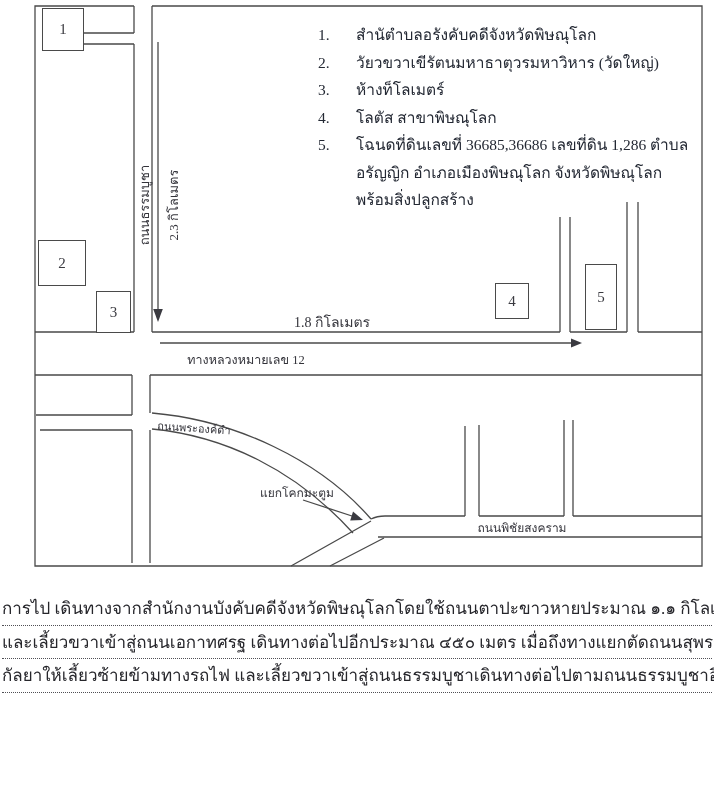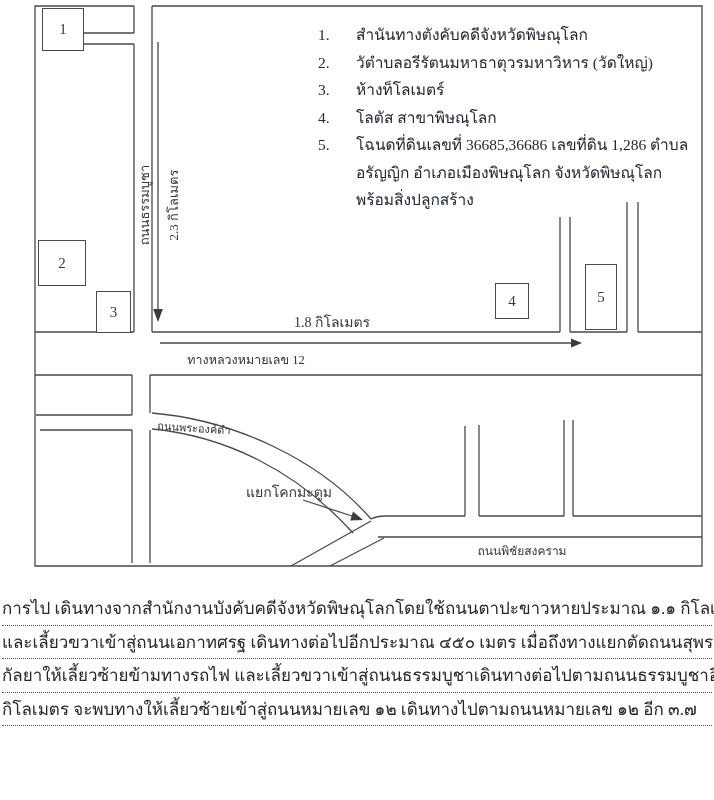--- a/index.html
+++ b/index.html
@@ -75,47 +75,46 @@
     <div class="marker" style="left:38px;top:240px;width:46px;height:44px;">2</div>
     <div class="marker" style="left:96px;top:291px;width:33px;height:40px;">3</div>
     <div class="marker" style="left:495px;top:283px;width:32px;height:34px;">4</div>
     <div class="marker" style="left:585px;top:264px;width:30px;height:64px;">5</div>
 
     <div class="maplabel rot" style="left:144px;top:205px;font-size:13px;">ถนนธรรมบูชา</div>
     <div class="maplabel rot" style="left:173px;top:205px;font-size:13px;">2.3 กิโลเมตร</div>
     <div class="maplabel" style="left:332px;top:322px;font-size:14px;">1.8 กิโลเมตร</div>
     <div class="maplabel" style="left:246px;top:360px;font-size:12.5px;">ทางหลวงหมายเลข 12</div>
     <div class="maplabel" style="left:194px;top:428px;font-size:11px;transform:translate(-50%,-50%) rotate(4deg);">ถนนพระองค์ดำ</div>
-    <div class="maplabel" style="left:289px;top:492px;font-size:14px;">แยกโคกมะตูม</div>
-    <div class="maplabel" style="left:522px;top:550px;font-size:12px;text-align:right;">ถนนพิชัยสงคราม</div>
+    <div class="maplabel" style="left:297px;top:492px;font-size:12px;">แยกโคกมะตูม</div>
+    <div class="maplabel" style="left:522px;top:527px;font-size:12px;text-align:right;">ถนนพิชัยสงคราม</div>
 
     <div class="legend">
       <div class="legend-row">
         <span class="legend-num">1.</span>
-        <span class="legend-text">สำนันทางตังคับคดีจังหวัดพิษณุโลก</span>
+        <span class="legend-text">สำนัตำบลอรังคับคดีจังหวัดพิษณุโลก</span>
       </div>
       <div class="legend-row">
         <span class="legend-num">2.</span>
-        <span class="legend-text">วัตำบลอรีรัตนมหาธาตุวรมหาวิหาร (วัดใหญ่)</span>
+        <span class="legend-text">วัยวขวาเขีรัตนมหาธาตุวรมหาวิหาร (วัดใหญ่)</span>
       </div>
       <div class="legend-row">
         <span class="legend-num">3.</span>
         <span class="legend-text">ห้างท็โลเมตร์</span>
       </div>
       <div class="legend-row">
         <span class="legend-num">4.</span>
         <span class="legend-text">โลตัส สาขาพิษณุโลก</span>
       </div>
       <div class="legend-row">
         <span class="legend-num">5.</span>
         <span class="legend-text">โฉนดที่ดินเลขที่ 36685,36686 เลขที่ดิน 1,286 ตำบลอรัญญิก อำเภอเมืองพิษณุโลก จังหวัดพิษณุโลก พร้อมสิ่งปลูกสร้าง</span>
       </div>
     </div>
   </div>
 
   <div class="directions">
     <div class="dir-line">การไป เดินทางจากสำนักงานบังคับคดีจังหวัดพิษณุโลกโดยใช้ถนนตาปะขาวหายประมาณ ๑.๑ กิโลเมตร</div>
     <div class="dir-line">และเลี้ยวขวาเข้าสู่ถนนเอกาทศรฐ เดินทางต่อไปอีกประมาณ ๔๕๐ เมตร เมื่อถึงทางแยกตัดถนนสุพรรณ</div>
     <div class="dir-line">กัลยาให้เลี้ยวซ้ายข้ามทางรถไฟ และเลี้ยวขวาเข้าสู่ถนนธรรมบูชาเดินทางต่อไปตามถนนธรรมบูชาอีก ๒.๓</div>
-    <div class="dir-line">กิโลเมตร จะพบทางให้เลี้ยวซ้ายเข้าสู่ถนนหมายเลข ๑๒ เดินทางไปตามถนนหมายเลข ๑๒ อีก ๓.๗</div>
   </div>
 
 </div>
 
 </body></html>

